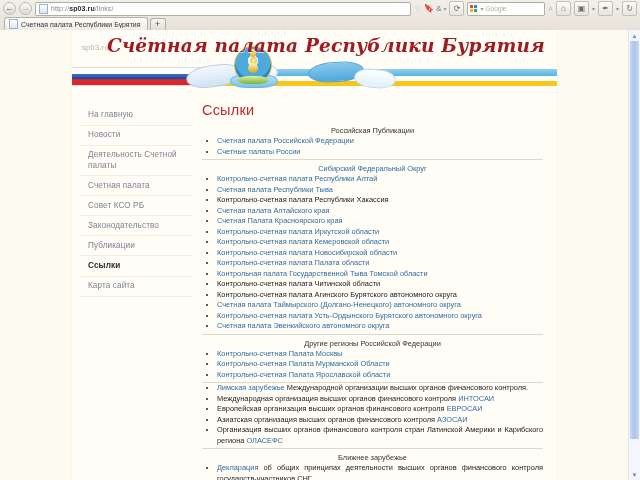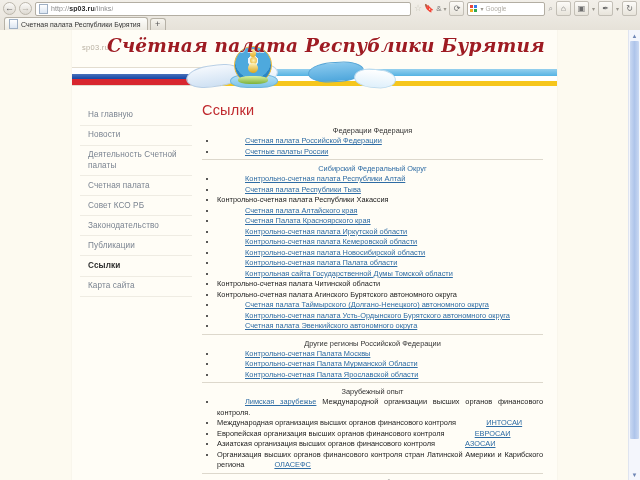--- a/index.html
+++ b/index.html
@@ -128,21 +128,21 @@
   }
   .sechead{
     text-align:center;font-size:7.4px;margin:4px 0 1px 0;color:#333;
   }
   .sechead a{color:#2e6ca4;}
   ul.links{list-style:disc;margin:0 0 2px 0;padding:0 0 0 15px;}
   ul.links li{
     font-size:7.4px;line-height:1.42;color:#222;margin:0;padding:0;
     text-align:justify;
   }
-  ul.links li a{color:#2e6ca4;text-decoration:underline;margin-left:28px;}
+  ul.links li a{color:#2e6ca4;}
   hr.sep{border:none;border-top:1px solid #ddd8cc;margin:2px 0 0 0;height:0;}
 </style>
 </head>
 <body>
 
 <div class="browser">
 
   <div class="chrome">
     <div class="navbar">
       <div class="navbtn">
@@ -251,53 +251,52 @@
                 <li class="">Законодательство</li>
                 <li class="">Публикации</li>
                 <li class="active">Ссылки</li>
                 <li class="">Карта сайта</li>
               </ul>
           </div>
 
           <div class="content">
             <h1 class="pagetitle">Ссылки</h1>
             <div id="sections">
-                <div class="sechead">Федерации Федерация</div>
+                <div class="sechead">Российская Публикации</div>
                 <ul class="links">
                   <li><a>Счетная палата Российской Федерации</a></li>
                   <li><a>Счетные палаты России</a></li>
                 </ul>
                 <hr class="sep">
                 <div class="sechead"><a>Сибирский Федеральный Округ</a></div>
                 <ul class="links">
                   <li><a>Контрольно-счетная палата Республики Алтай</a></li>
                   <li><a>Счетная палата Республики Тыва</a></li>
                   <li>Контрольно-счетная палата Республики Хакассия</li>
                   <li><a>Счетная палата Алтайского края</a></li>
                   <li><a>Счетная Палата Красноярского края</a></li>
                   <li><a>Контрольно-счетная палата Иркутской области</a></li>
                   <li><a>Контрольно-счетная палата Кемеровской области</a></li>
                   <li><a>Контрольно-счетная палата Новосибирской области</a></li>
                   <li><a>Контрольно-счетная палата Палата области</a></li>
-                  <li><a>Контрольная сайта Государственной Думы Томской области</a></li>
+                  <li><a>Контрольная палата Государственной Тыва Томской области</a></li>
                   <li>Контрольно-счетная палата Читинской области</li>
                   <li>Контрольно-счетная палата Агинского Бурятского автономного округа</li>
                   <li><a>Счетная палата Таймырского (Долгано-Ненецкого) автономного округа</a></li>
                   <li><a>Контрольно-счетная палата Усть-Ордынского Бурятского автономного округа</a></li>
                   <li><a>Счетная палата Эвенкийского автономного округа</a></li>
                 </ul>
                 <hr class="sep">
                 <div class="sechead">Другие регионы Российской Федерации</div>
                 <ul class="links">
                   <li><a>Контрольно-счетная Палата Москвы</a></li>
                   <li><a>Контрольно-счетная Палата Мурманской Области</a></li>
                   <li><a>Контрольно-счетная Палата Ярославской области</a></li>
                 </ul>
                 <hr class="sep">
-                <div class="sechead">Зарубежный опыт</div>
                 <ul class="links">
                   <li><a>Лимская зарубежье</a><span> Международной организации высших органов финансового контроля.</span></li>
                   <li><span>Международная организация высших органов финансового контроля </span><a>ИНТОСАИ</a></li>
                   <li><span>Европейская организация высших органов финансового контроля </span><a>ЕВРОСАИ</a></li>
                   <li><span>Азиатская организация высших органов финансового контроля </span><a>АЗОСАИ</a></li>
                   <li><span>Организация высших органов финансового контроля стран Латинской Америки и Карибского региона </span><a>ОЛАСЕФС</a></li>
                 </ul>
                 <hr class="sep">
                 <div class="sechead">Ближнее зарубежье</div>
                 <ul class="links">

